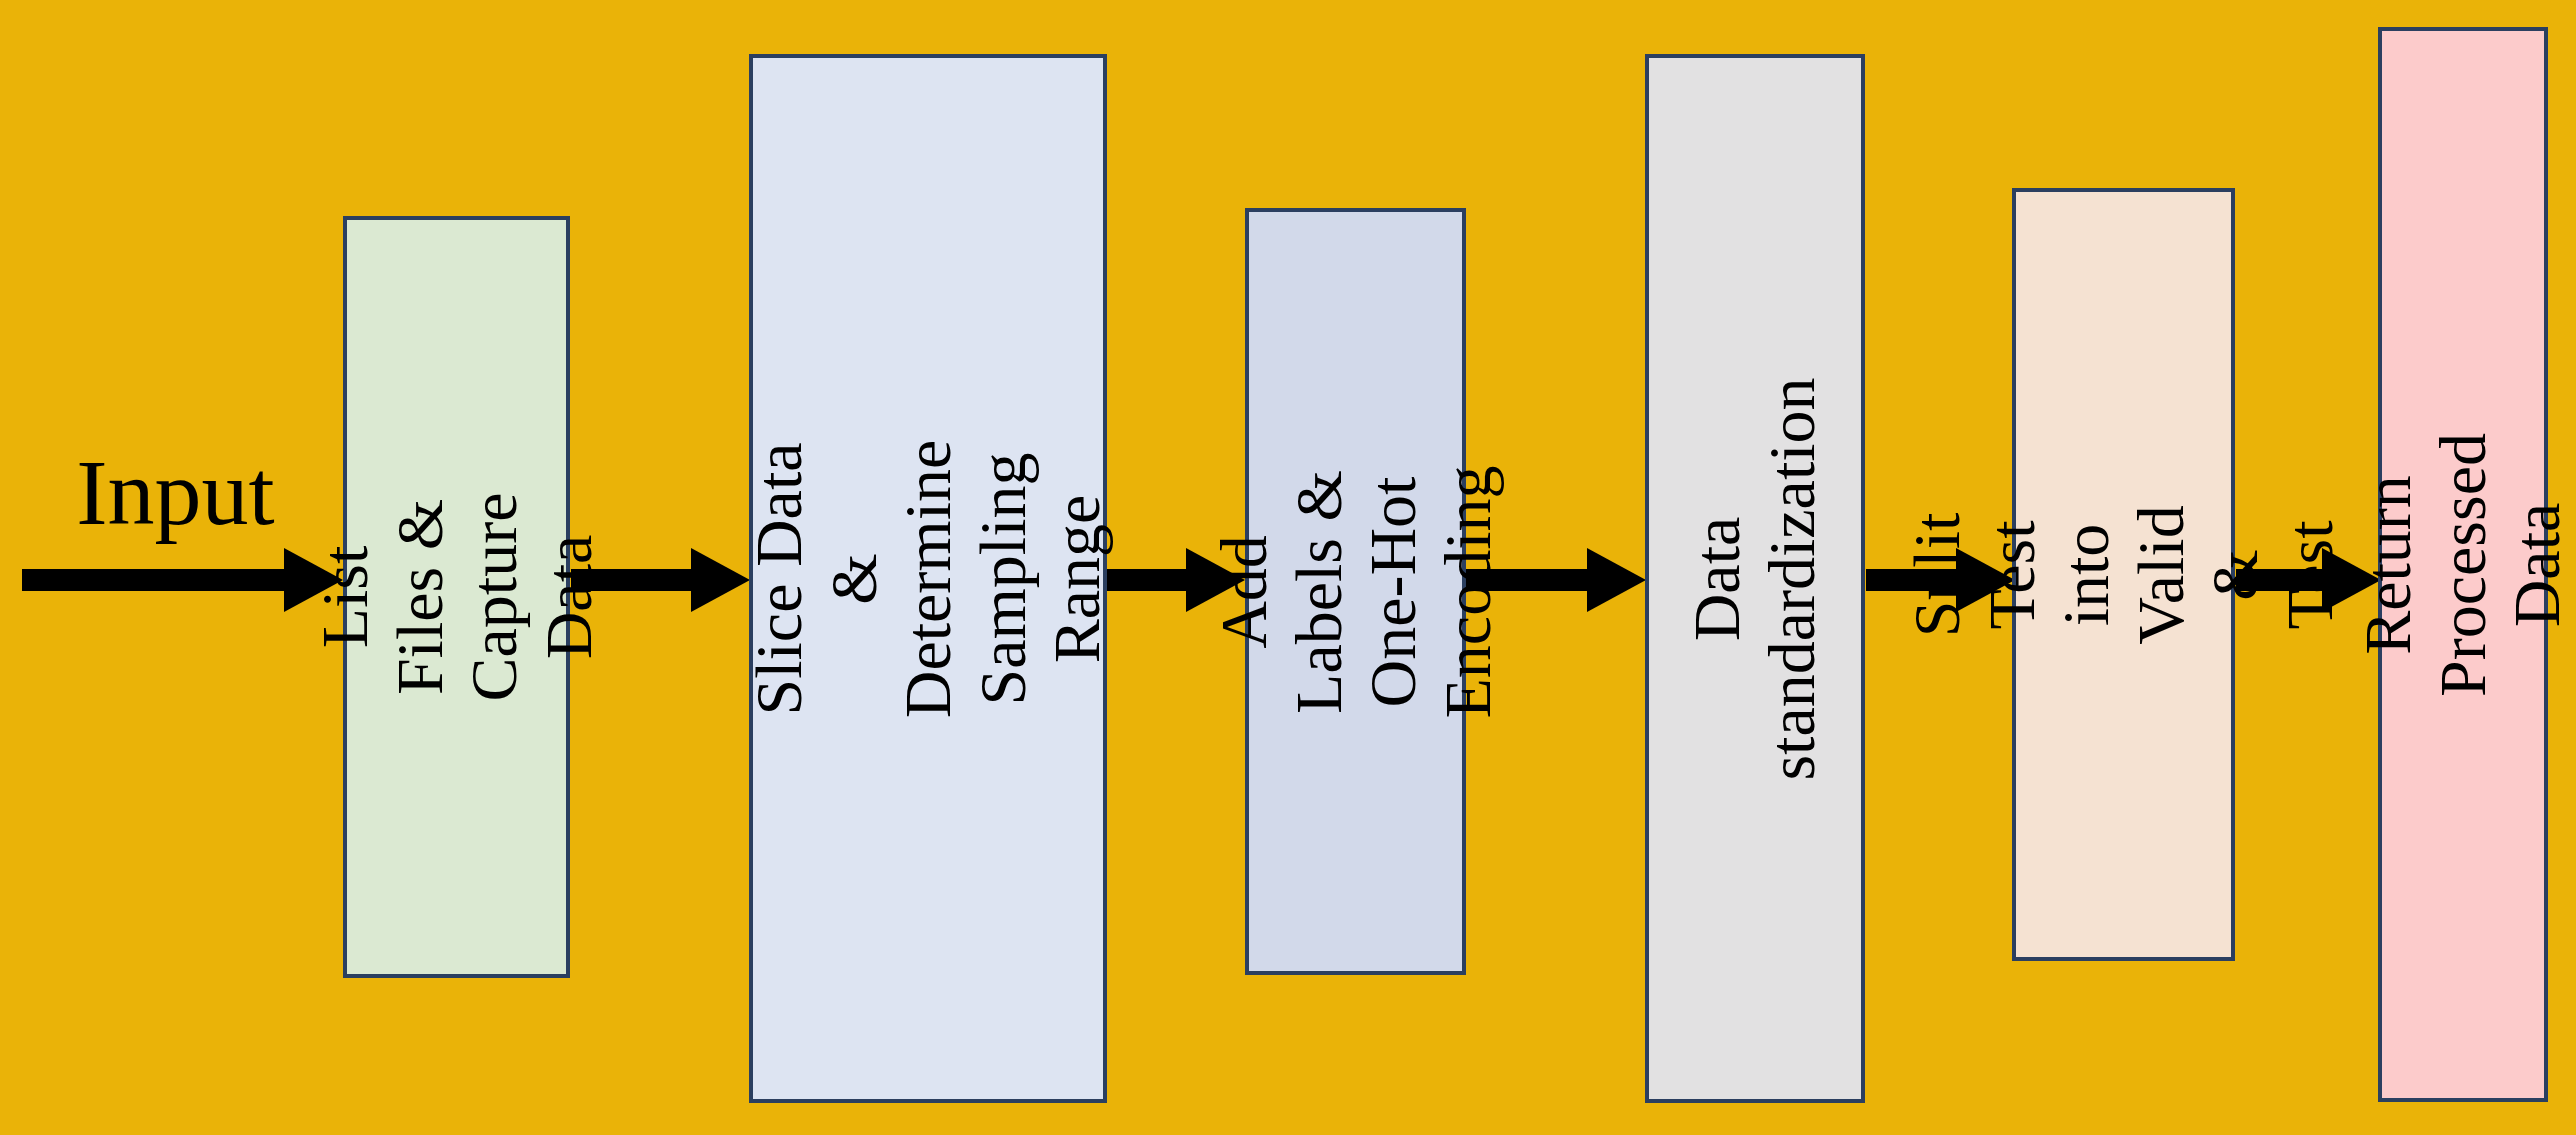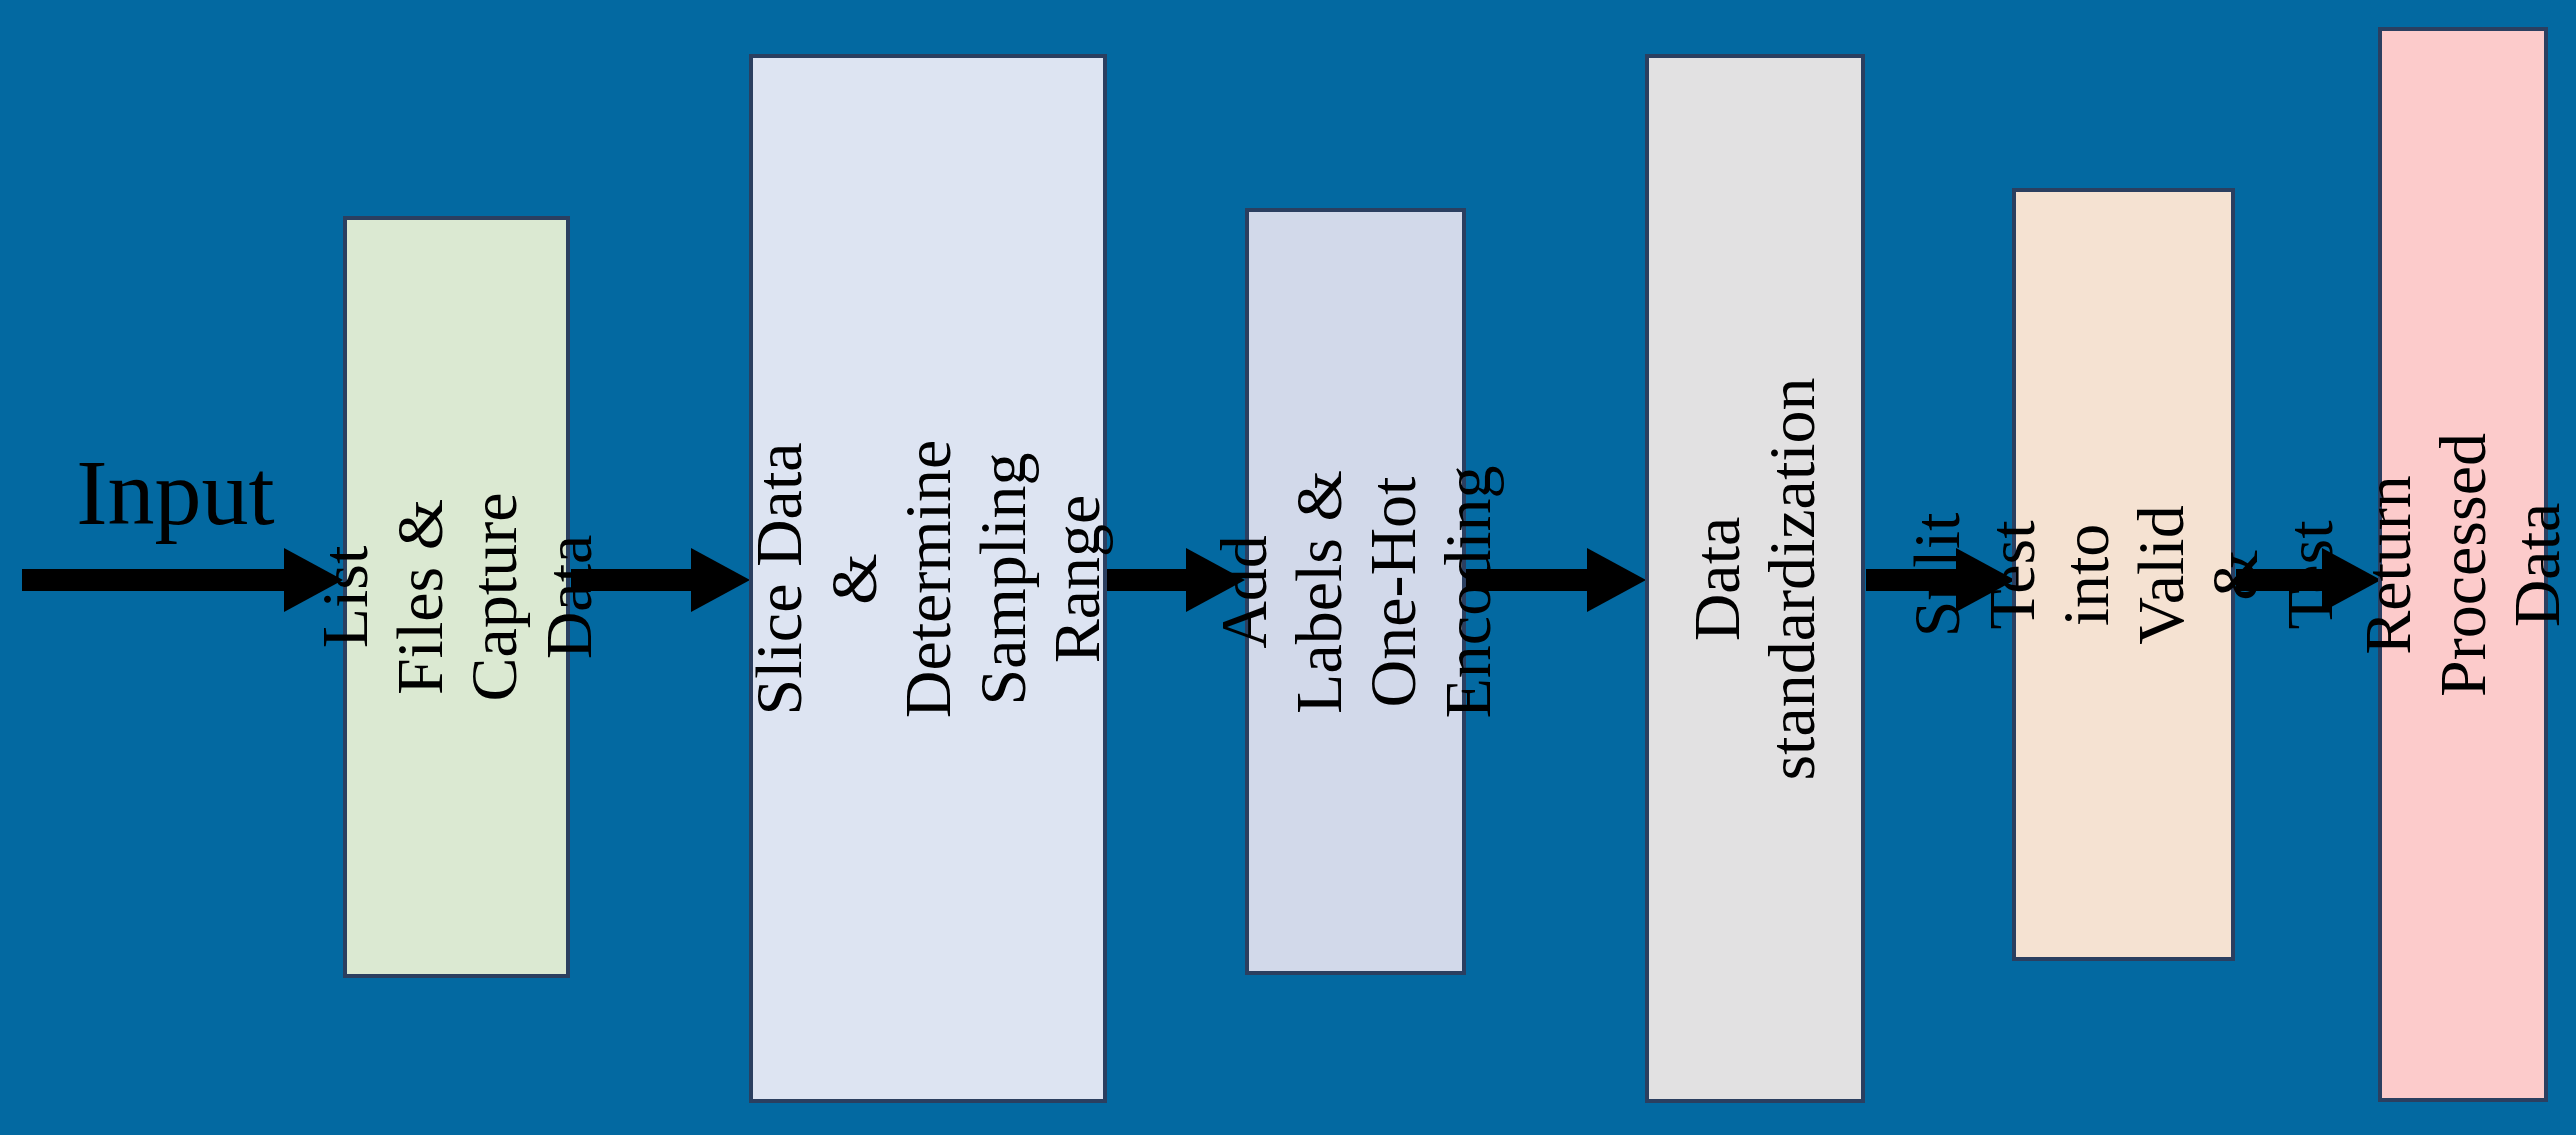--- a/index.html
+++ b/index.html
@@ -5,21 +5,21 @@
   html, body {
     margin: 0;
     padding: 0;
     background: #ffffff;
   }
   .canvas {
     position: relative;
     width: 2576px;
     height: 1135px;
     overflow: hidden;
-    background: #0369a1;
+    background: #eab308;
     font-family: "Liberation Serif", "DejaVu Serif", serif;
     color: #000000;
   }
 
   
   .input-label {
     position: absolute;
     left: 39px;
     top: 441px;
     width: 273px;

